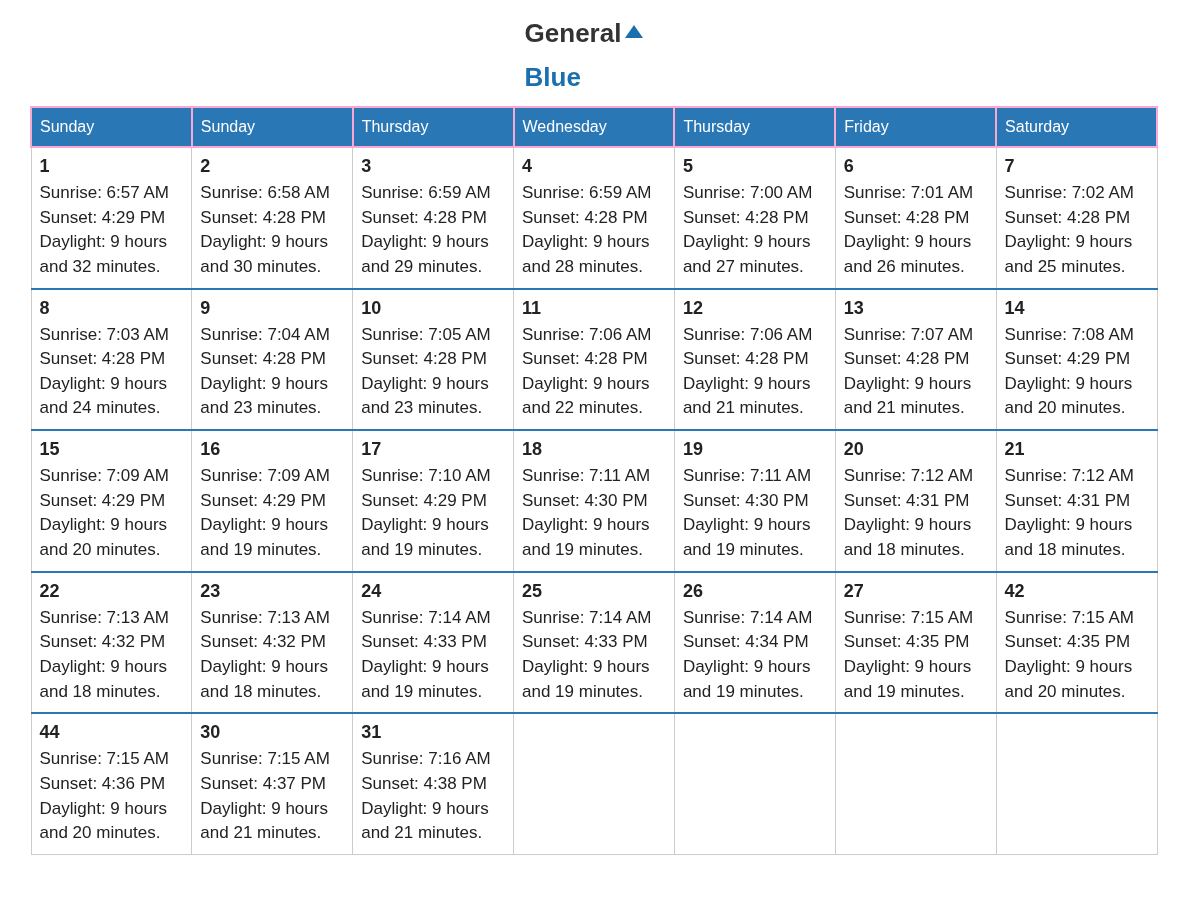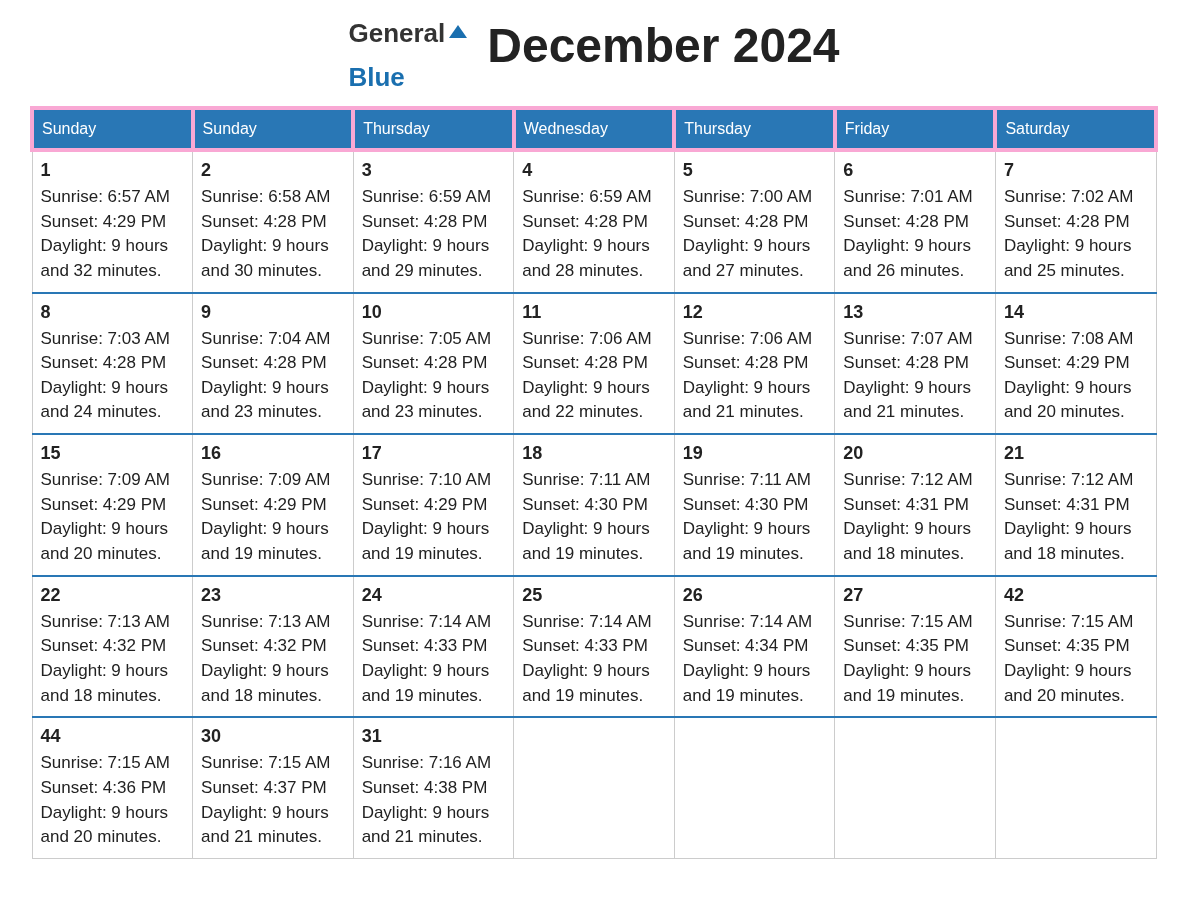--- a/index.html
+++ b/index.html
@@ -58,21 +58,21 @@
       border-collapse: collapse;
       table-layout: fixed;
     }
     .calendar-table th {
       background-color: #2977b5;
       color: #fff;
       font-size: 16px;
       font-weight: normal;
       padding: 10px 8px;
       text-align: left;
-      border: 4px solid #f9a8d4;
+      border: 2px solid #f9a8d4;
     }
     .calendar-table td {
       vertical-align: top;
       padding: 8px 8px;
       border: 1px solid #ccc;
       font-size: 13px;
       color: #222;
       height: 110px;
     }
     .calendar-table td.empty {
@@ -101,21 +101,20 @@
   <div class="logo">
     <div class="logo-text-row">
       <span class="logo-general">General</span>
       <span style="display:inline-block; width:0; height:0; border-left:9px solid transparent; border-right:9px solid transparent; border-bottom:13px solid #1a6faf; margin-left:4px; position:relative; top:-2px;"></span>
     </div>
     <div class="logo-text-row">
       <span class="logo-blue">Blue</span>
     </div>
   </div>
   <div class="title-area">
-    <div class="calendar-title">December 2024</div>
   </div>
 </div>
 
 <table class="calendar-table">
   <thead>
     <tr>
     <th>Sunday</th>
         <th>Sunday</th>
         <th>Thursday</th>
         <th>Wednesday</th>

